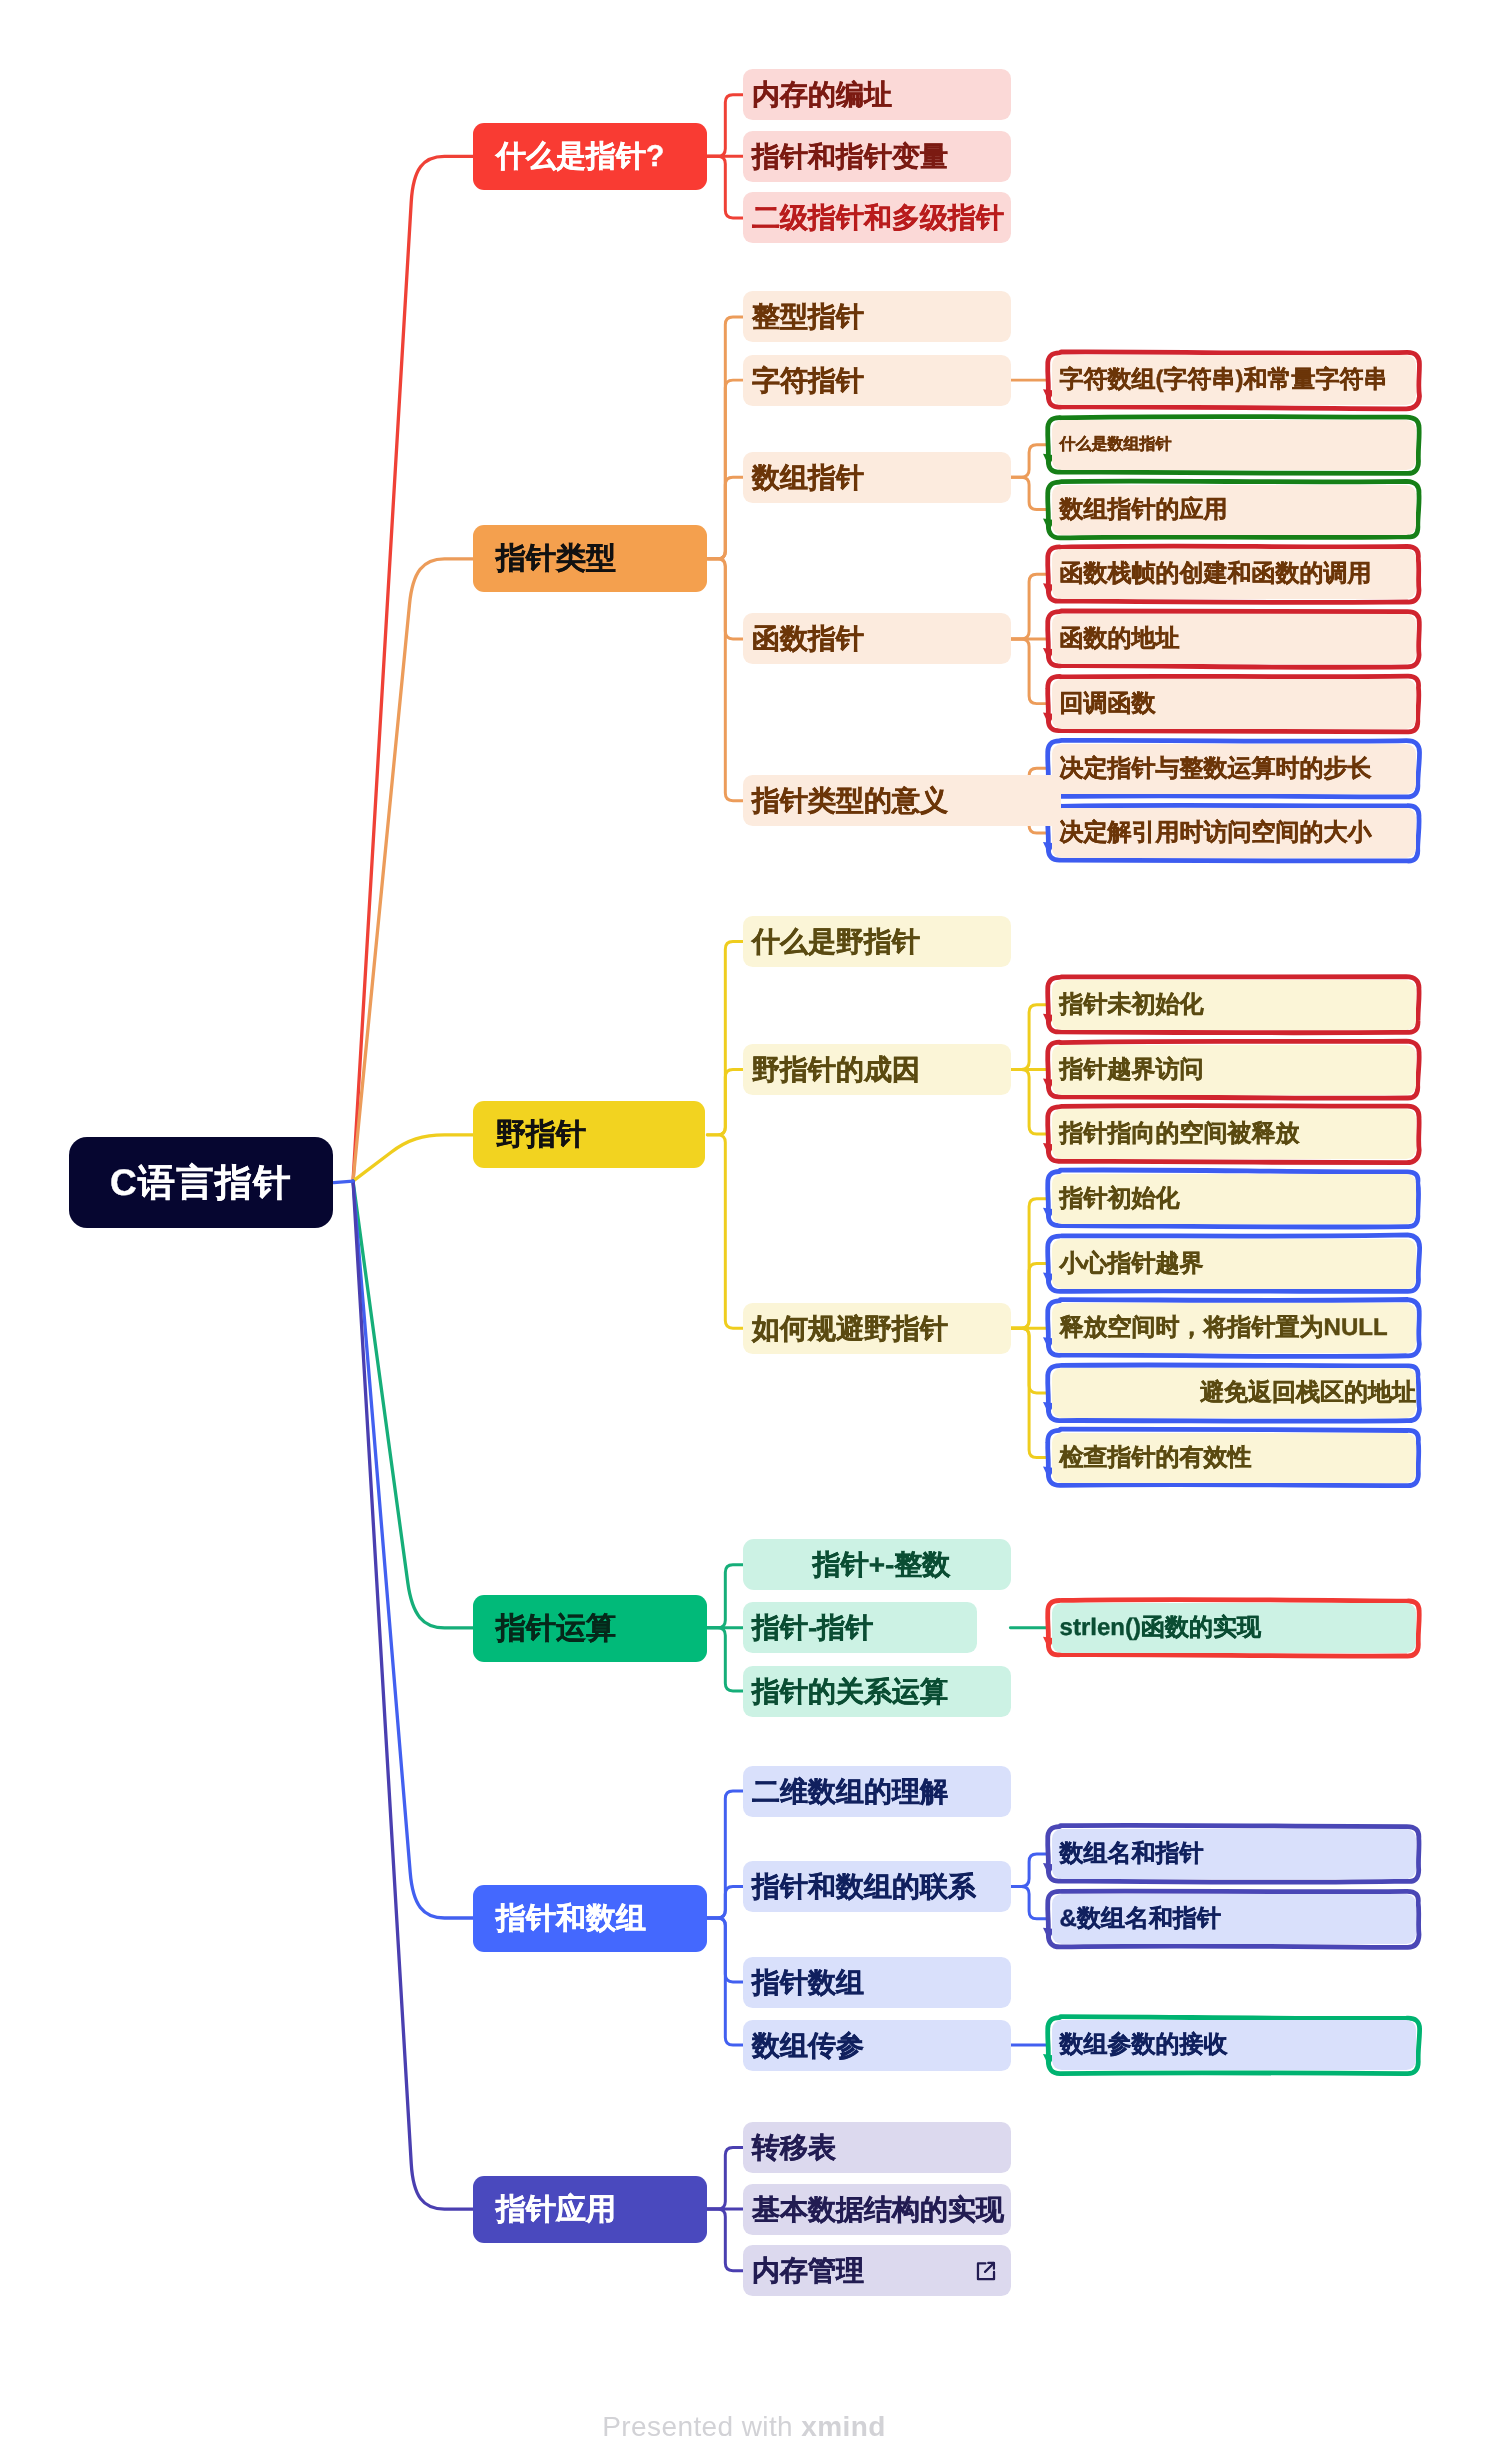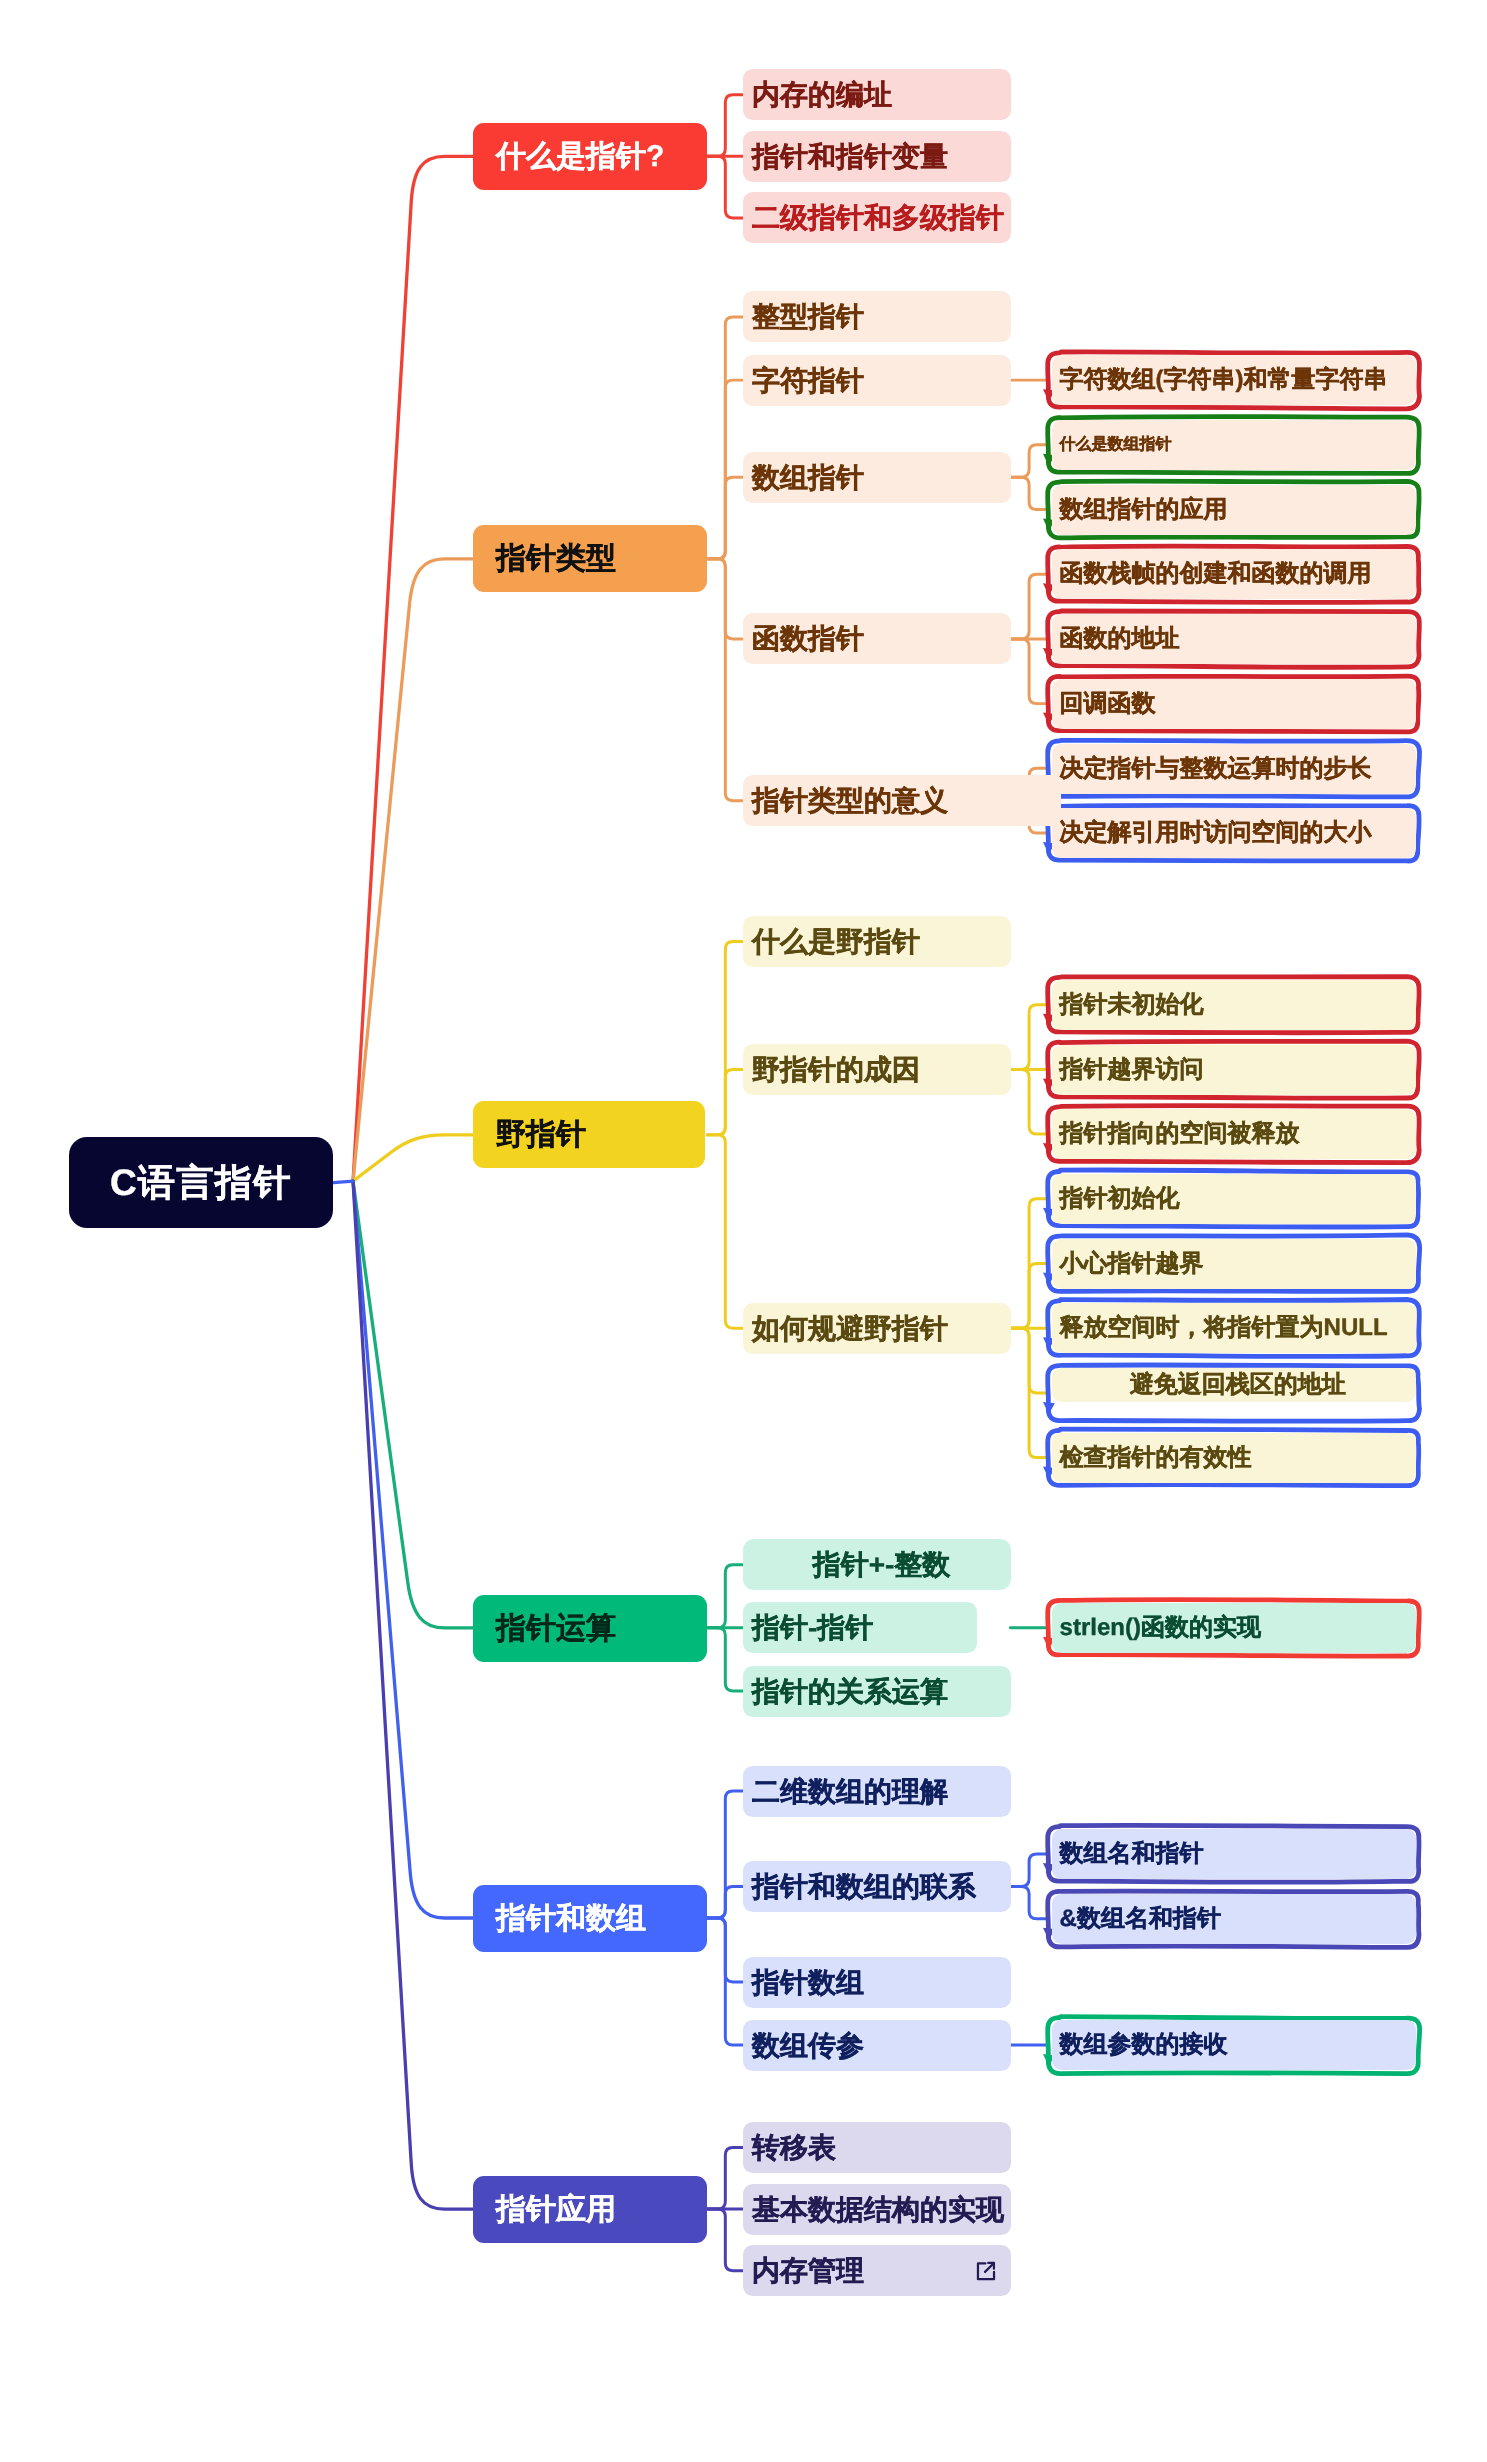--- a/index.html
+++ b/index.html
@@ -214,21 +214,21 @@
       </div>
       <div class="node" style="left: 1052px; top: 1174px; width: 364px; height: 50px; background: rgb(251, 245, 215); border-radius: 9.7px; padding-left: 7.6px; justify-content: flex-start;">
         <span class="label" style="color: rgb(90, 74, 17); font-size: 24px;">指针初始化</span>
       </div>
       <div class="node" style="left: 1052px; top: 1239px; width: 364px; height: 50px; background: rgb(251, 245, 215); border-radius: 9.7px; padding-left: 7.6px; justify-content: flex-start;">
         <span class="label" style="color: rgb(90, 74, 17); font-size: 24px;">小心指针越界</span>
       </div>
       <div class="node" style="left: 1052px; top: 1303px; width: 364px; height: 50px; background: rgb(251, 245, 215); border-radius: 9.7px; padding-left: 7.6px; justify-content: flex-start;">
         <span class="label" style="color: rgb(90, 74, 17); font-size: 24px;">释放空间时，将指针置为NULL</span>
       </div>
-      <div class="node" style="left: 1052px; top: 1368px; width: 364px; height: 34px; background: rgb(251, 245, 215); border-radius: 9.7px; padding-left: 7.6px; justify-content: center;">
+      <div class="node" style="left: 1052px; top: 1368px; width: 364px; height: 50px; background: rgb(251, 245, 215); border-radius: 9.7px; padding-left: 7.6px; justify-content: flex-end;">
         <span class="label" style="color: rgb(90, 74, 17); font-size: 24px;">避免返回栈区的地址</span>
       </div>
       <div class="node" style="left: 1052px; top: 1433px; width: 364px; height: 50px; background: rgb(251, 245, 215); border-radius: 9.7px; padding-left: 7.6px; justify-content: flex-start;">
         <span class="label" style="color: rgb(90, 74, 17); font-size: 24px;">检查指针的有效性</span>
       </div>
       <div class="node" style="left: 473px; top: 1595px; width: 234px; height: 67px; background: rgb(1, 186, 121); border-radius: 11px; padding-left: 23px; justify-content: flex-start;">
         <span class="label" style="color: rgb(6, 40, 26); font-size: 30px;">指针运算</span>
       </div>
       <div class="node" style="left: 743px; top: 1539px; width: 268px; height: 51px; background: rgb(204, 242, 228); border-radius: 11px; padding-left: 9px; justify-content: center;">
         <span class="label" style="color: rgb(10, 77, 51); font-size: 28px;">指针+-整数</span>
@@ -277,14 +277,15 @@
       </div>
       <div class="node" style="left: 743px; top: 2245px; width: 268px; height: 51px; background: rgb(220, 217, 238); border-radius: 9.7px; padding-left: 9px; justify-content: flex-start;">
         <span class="label" style="color: rgb(34, 28, 82); font-size: 28px;">内存管理</span>
         <span class="ext-icon"><svg viewBox="0 0 24 24" width="24" height="23.5">
             <path d="M11.4 4.3H3.8v16.0h16.4v-7.4" fill="none" stroke="#221C52" stroke-width="2.3" stroke-linecap="round" stroke-linejoin="round"></path>
             <path d="M11.0 12.9 20.1 3.8" fill="none" stroke="#221C52" stroke-width="2.3" stroke-linecap="round" stroke-linejoin="round"></path>
             <path d="M14.3 3.8h5.8v5.9" fill="none" stroke="#221C52" stroke-width="2.3" stroke-linecap="round" stroke-linejoin="round"></path>
           </svg></span>
       </div>
     </div>
+  <div class="footer" id="footer" style="top: 2411px;"><span>Presented with </span><b>xmind</b></div>
 </div>
 
 
 </body></html>

